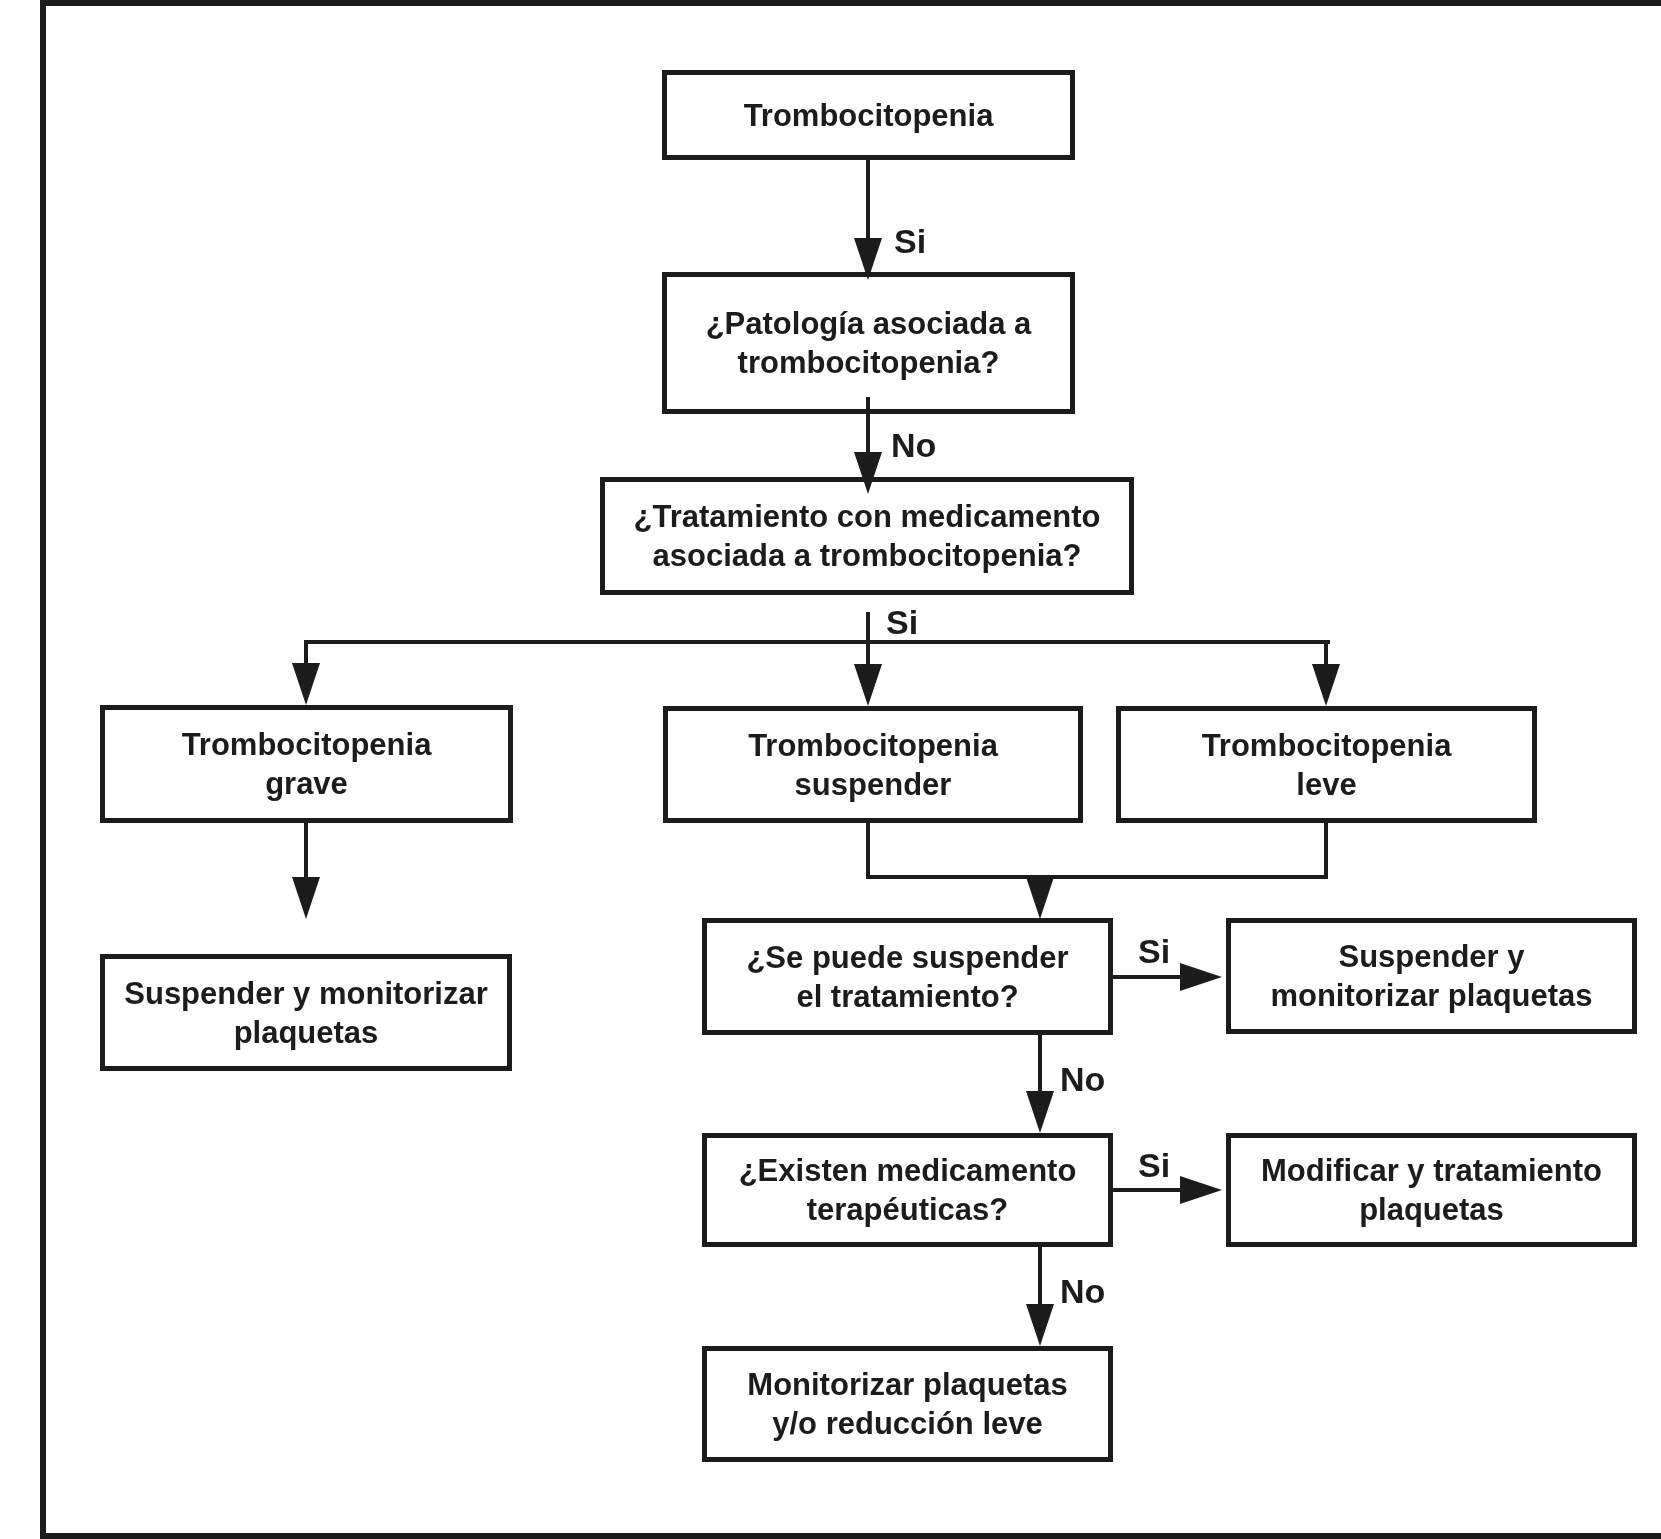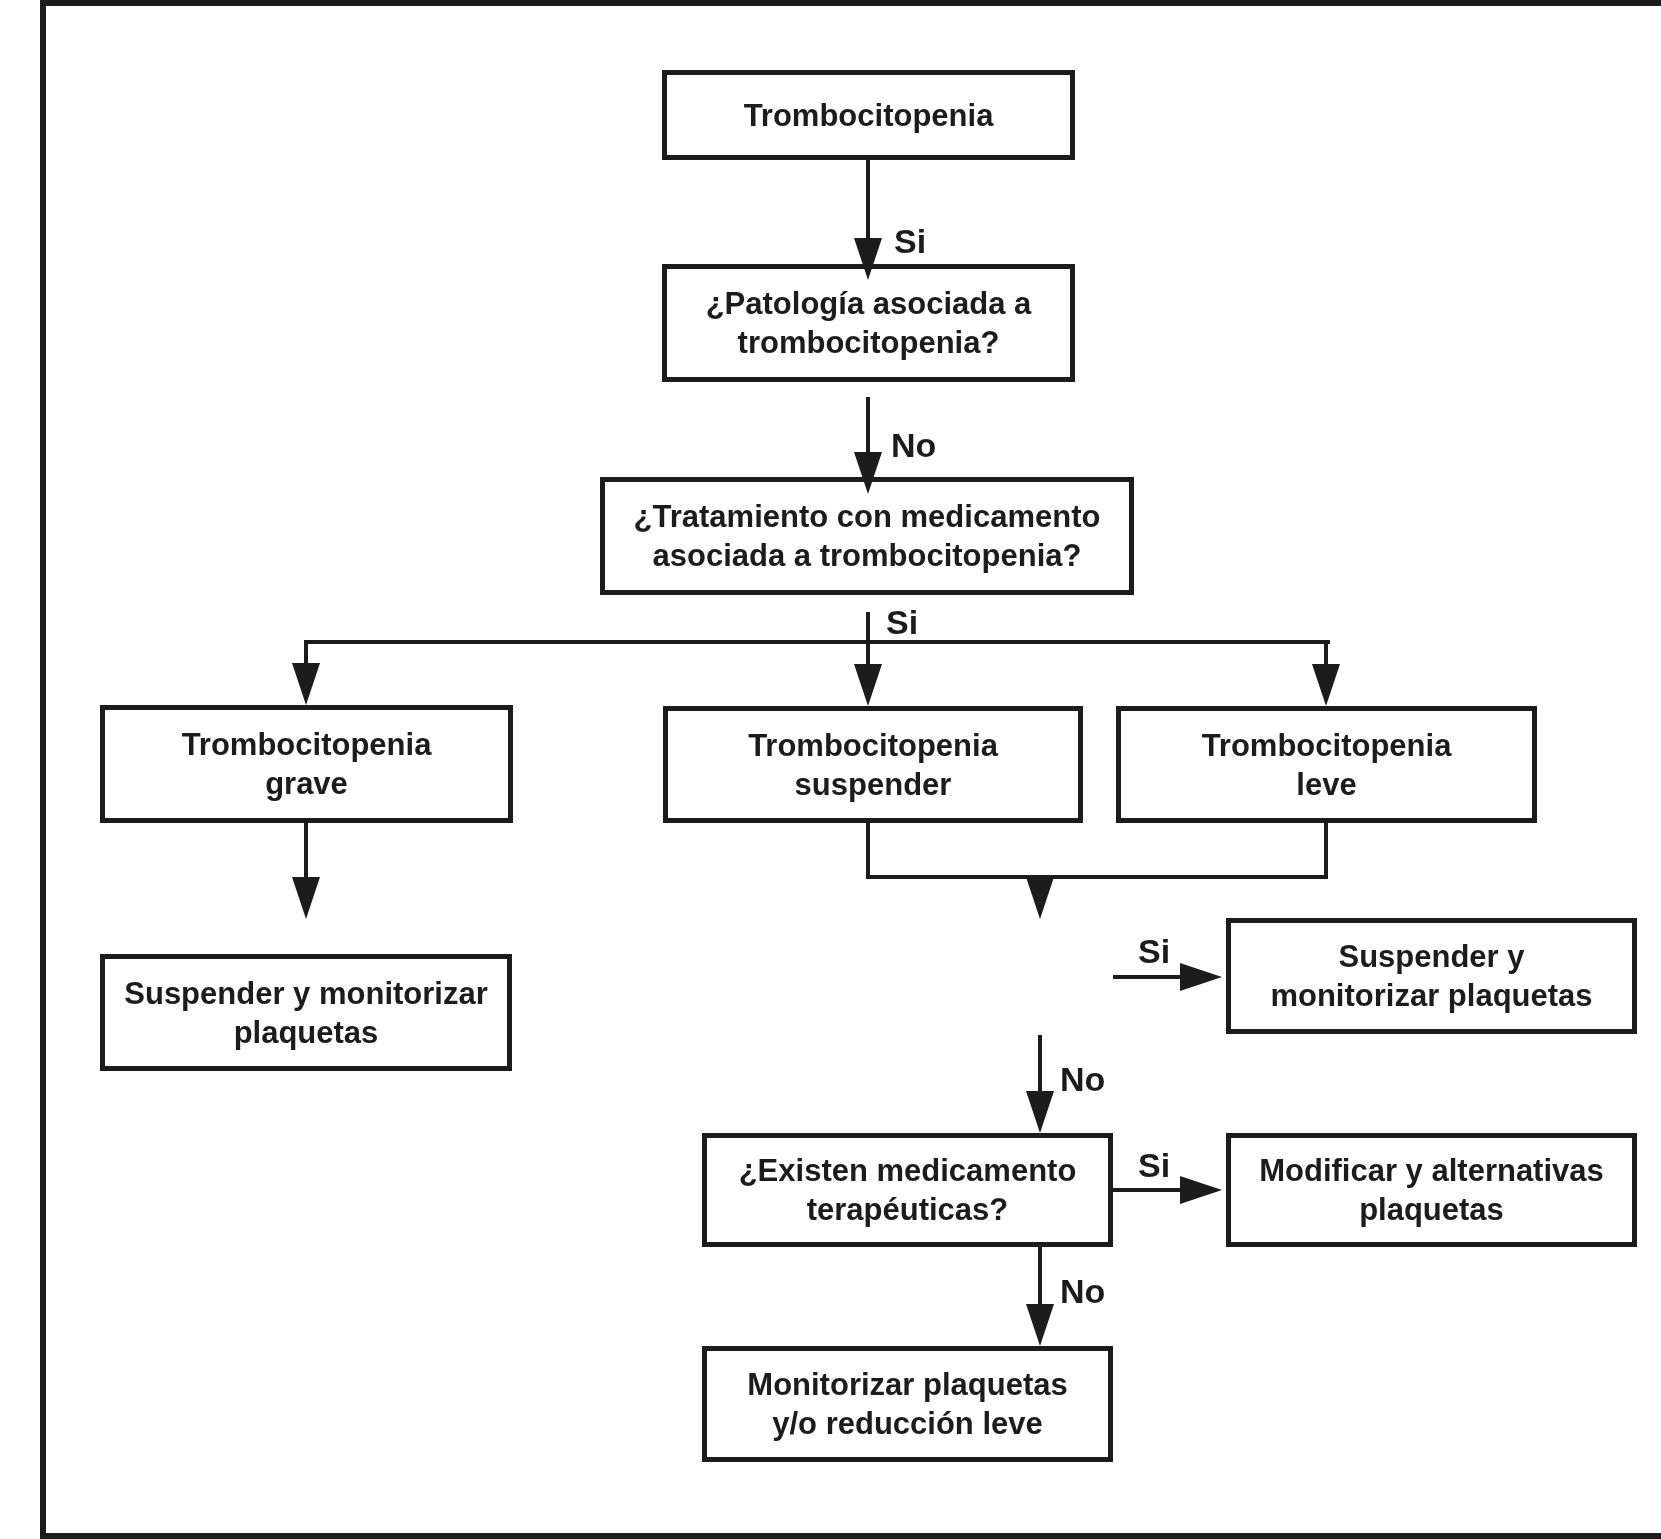--- a/index.html
+++ b/index.html
@@ -73,21 +73,21 @@
 </head>
 <body>
 
 <div class="canvas">
   <div class="frame"></div>
 
   <div class="node" style="left:622px;top:70px;width:413px;height:90px;">
     <div>Trombocitopenia</div>
   </div>
 
-  <div class="node" style="left:622px;top:264px;width:413px;height:118px;">
+  <div class="node" style="left:622px;top:272px;width:413px;height:142px;">
     <div>¿Patología asociada a</div>
     <div>trombocitopenia?</div>
   </div>
 
   <div class="node" style="left:560px;top:477px;width:534px;height:118px;">
     <div>¿Tratamiento con medicamento</div>
     <div>asociada a trombocitopenia?</div>
   </div>
 
   <div class="node" style="left:60px;top:705px;width:413px;height:118px;">
@@ -103,33 +103,37 @@
   <div class="node" style="left:1076px;top:706px;width:421px;height:117px;">
     <div>Trombocitopenia</div>
     <div>leve</div>
   </div>
 
   <div class="node" style="left:60px;top:954px;width:412px;height:117px;">
     <div>Suspender y monitorizar</div>
     <div>plaquetas</div>
   </div>
 
+  <div class="node" style="left:662px;top:918px;width:411px;height:117px;">
+    <div>¿Se puede suspender</div>
+    <div>el tratamiento?</div>
+  </div>
 
   <div class="node" style="left:1186px;top:918px;width:411px;height:116px;">
     <div>Suspender y</div>
     <div>monitorizar plaquetas</div>
   </div>
 
   <div class="node" style="left:662px;top:1133px;width:411px;height:114px;">
     <div>¿Existen medicamento</div>
     <div>terapéuticas?</div>
   </div>
 
   <div class="node" style="left:1186px;top:1133px;width:411px;height:114px;">
-    <div>Modificar y alternativas</div>
+    <div>Modificar y tratamiento</div>
     <div>plaquetas</div>
   </div>
 
   <div class="node" style="left:662px;top:1346px;width:411px;height:116px;">
     <div>Monitorizar plaquetas</div>
     <div>y/o reducción leve</div>
   </div>
 
   <div class="vline" style="left:826px;top:160px;height:82px;"></div>
   <div class="arrow-down" style="left:814px;top:238px;"></div>

